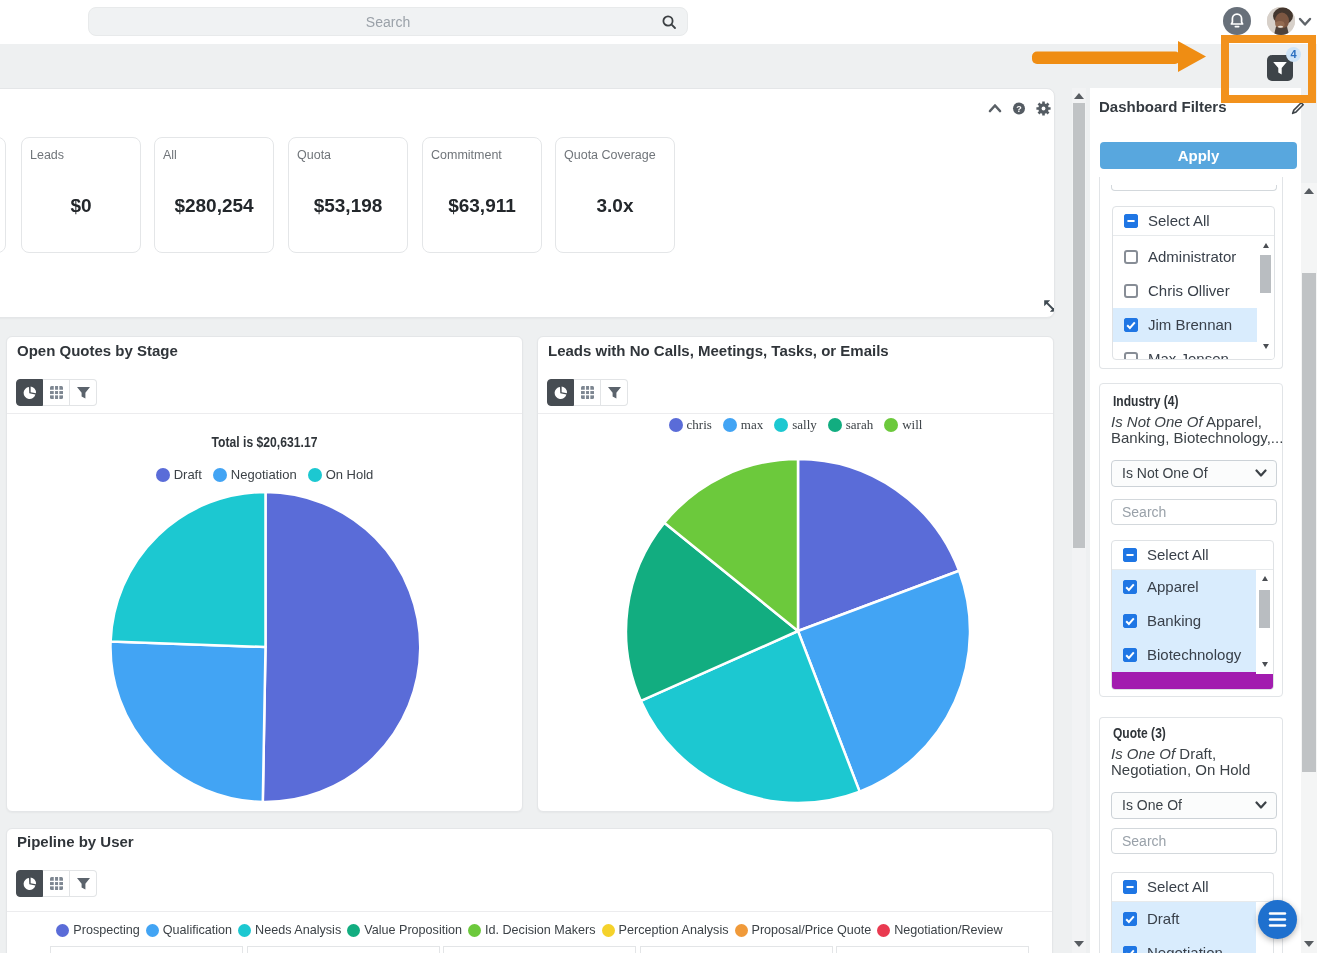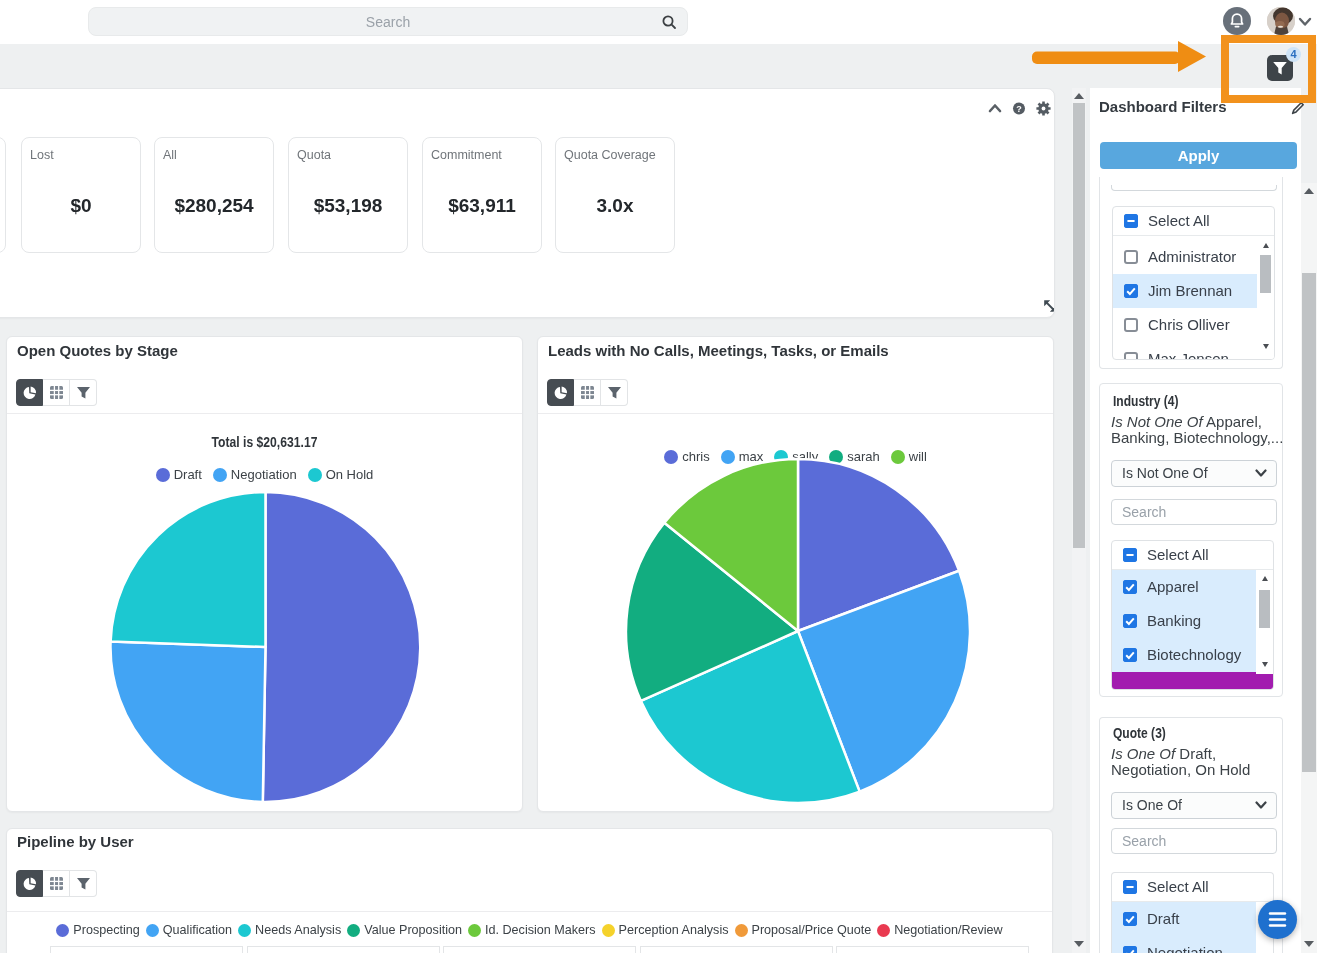--- a/index.html
+++ b/index.html
@@ -89,21 +89,21 @@
     </div>
     <svg style="position:absolute;left:1298px;top:17px" width="14" height="10" viewBox="0 0 14 10">
         <polyline points="2,2 7,7.5 12,2" fill="none" stroke="#5f6469" stroke-width="2.4" stroke-linecap="round" stroke-linejoin="round"></polyline>
       </svg>
   </div>
 
   <div class="card" style="left:-8px; top:88px; width:1063px; height:230px; border-radius:8px; overflow:hidden;">
 
     <div class="stat" style="left:-107px;"></div>
     <div class="stat" style="left:28px;">
-        <div class="lb">Lost</div>
+        <div class="lb">Leads</div>
         <div class="vl">$0</div>
       </div>
     <div class="stat" style="left:161px;padding-left:35px;">
         <div class="lb">All</div>
         <div class="vl">$280,254</div>
       </div>
     <div class="stat" style="left:295px;">
         <div class="lb">Quota</div>
         <div class="vl">$53,198</div>
       </div>
@@ -202,21 +202,21 @@
             </g>
           </svg>
         </div>
       <div class="tbtn">
           <svg width="15" height="14" viewBox="0 0 15 14">
             <path d="M1 1 H14 L9.4 6.8 V12.6 L5.6 10.6 V6.8 Z" fill="#5b636c"></path>
           </svg>
         </div>
     </div>
     <div class="carddiv"></div>
-    <div class="legend" style="top:112px;">
+    <div class="legend" style="top:80px;font-family:Liberation Serif, serif;">
       <div class="it"><span class="dot" style="background:#5a6cd8"></span>chris</div>
       <div class="it"><span class="dot" style="background:#42a4f4"></span>max</div>
       <div class="it"><span class="dot" style="background:#1cc8d1"></span>sally</div>
       <div class="it"><span class="dot" style="background:#12ad80"></span>sarah</div>
       <div class="it"><span class="dot" style="background:#6cc93c"></span>will</div>
     </div>
     <svg style="position:absolute;left:0;top:0;" width="517" height="475" viewBox="0 0 517 475">
       <g stroke="#fff" stroke-width="2.5" stroke-linejoin="round">
         <path d="M260.0,294.0 L260.00,122.00 A172,172 0 0 1 421.11,233.76 Z" fill="#5a6cd8"></path>
         <path d="M260.0,294.0 L421.11,233.76 A172,172 0 0 1 321.64,454.58 Z" fill="#42a4f4"></path>
@@ -295,32 +295,32 @@
                 <rect x="3.2" y="5.9" width="7.6" height="2.2" rx="1" fill="#fff"></rect>
               </svg>
             </span>
           <span class="cblb">Select All</span>
         </div>
         <div style="position:relative;height:124px;overflow:hidden;padding-top:4px;">
           <div class="lrow">
               <span class="cb un"></span>
               <span class="cblb">Administrator</span>
             </div>
-          <div class="lrow hl">
-              <span class="cb ch">
-                <svg width="14" height="14" viewBox="0 0 14 14">
-                  <rect width="14" height="14" rx="3" fill="#1f76e4"></rect>
-                  <polyline points="3.2,7.3 5.9,10 10.8,4.4" fill="none" stroke="#fff" stroke-width="2"></polyline>
-                </svg>
-              </span>
-              <span class="cblb">Jim Brennan</span>
-            </div>
           <div class="lrow">
               <span class="cb un"></span>
               <span class="cblb">Chris Olliver</span>
+            </div>
+          <div class="lrow hl">
+              <span class="cb ch">
+                <svg width="14" height="14" viewBox="0 0 14 14">
+                  <rect width="14" height="14" rx="3" fill="#1f76e4"></rect>
+                  <polyline points="3.2,7.3 5.9,10 10.8,4.4" fill="none" stroke="#fff" stroke-width="2"></polyline>
+                </svg>
+              </span>
+              <span class="cblb">Jim Brennan</span>
             </div>
           <div class="lrow">
               <span class="cb un"></span>
               <span class="cblb">Max Jensen</span>
             </div>
 
           <div style="position:absolute;right:0;top:0;width:17px;height:124px;background:#fff;"></div>
           <div class="tri" style="right:5px;top:7px;border-left:3.5px solid transparent;border-right:3.5px solid transparent;border-bottom:5px solid #4a4e53;"></div>
           <div style="position:absolute;right:3px;top:19px;width:11px;height:38px;background:#b9bdc1;"></div>
           <div class="tri" style="right:5px;top:108px;border-left:3.5px solid transparent;border-right:3.5px solid transparent;border-top:5px solid #4a4e53;"></div>

